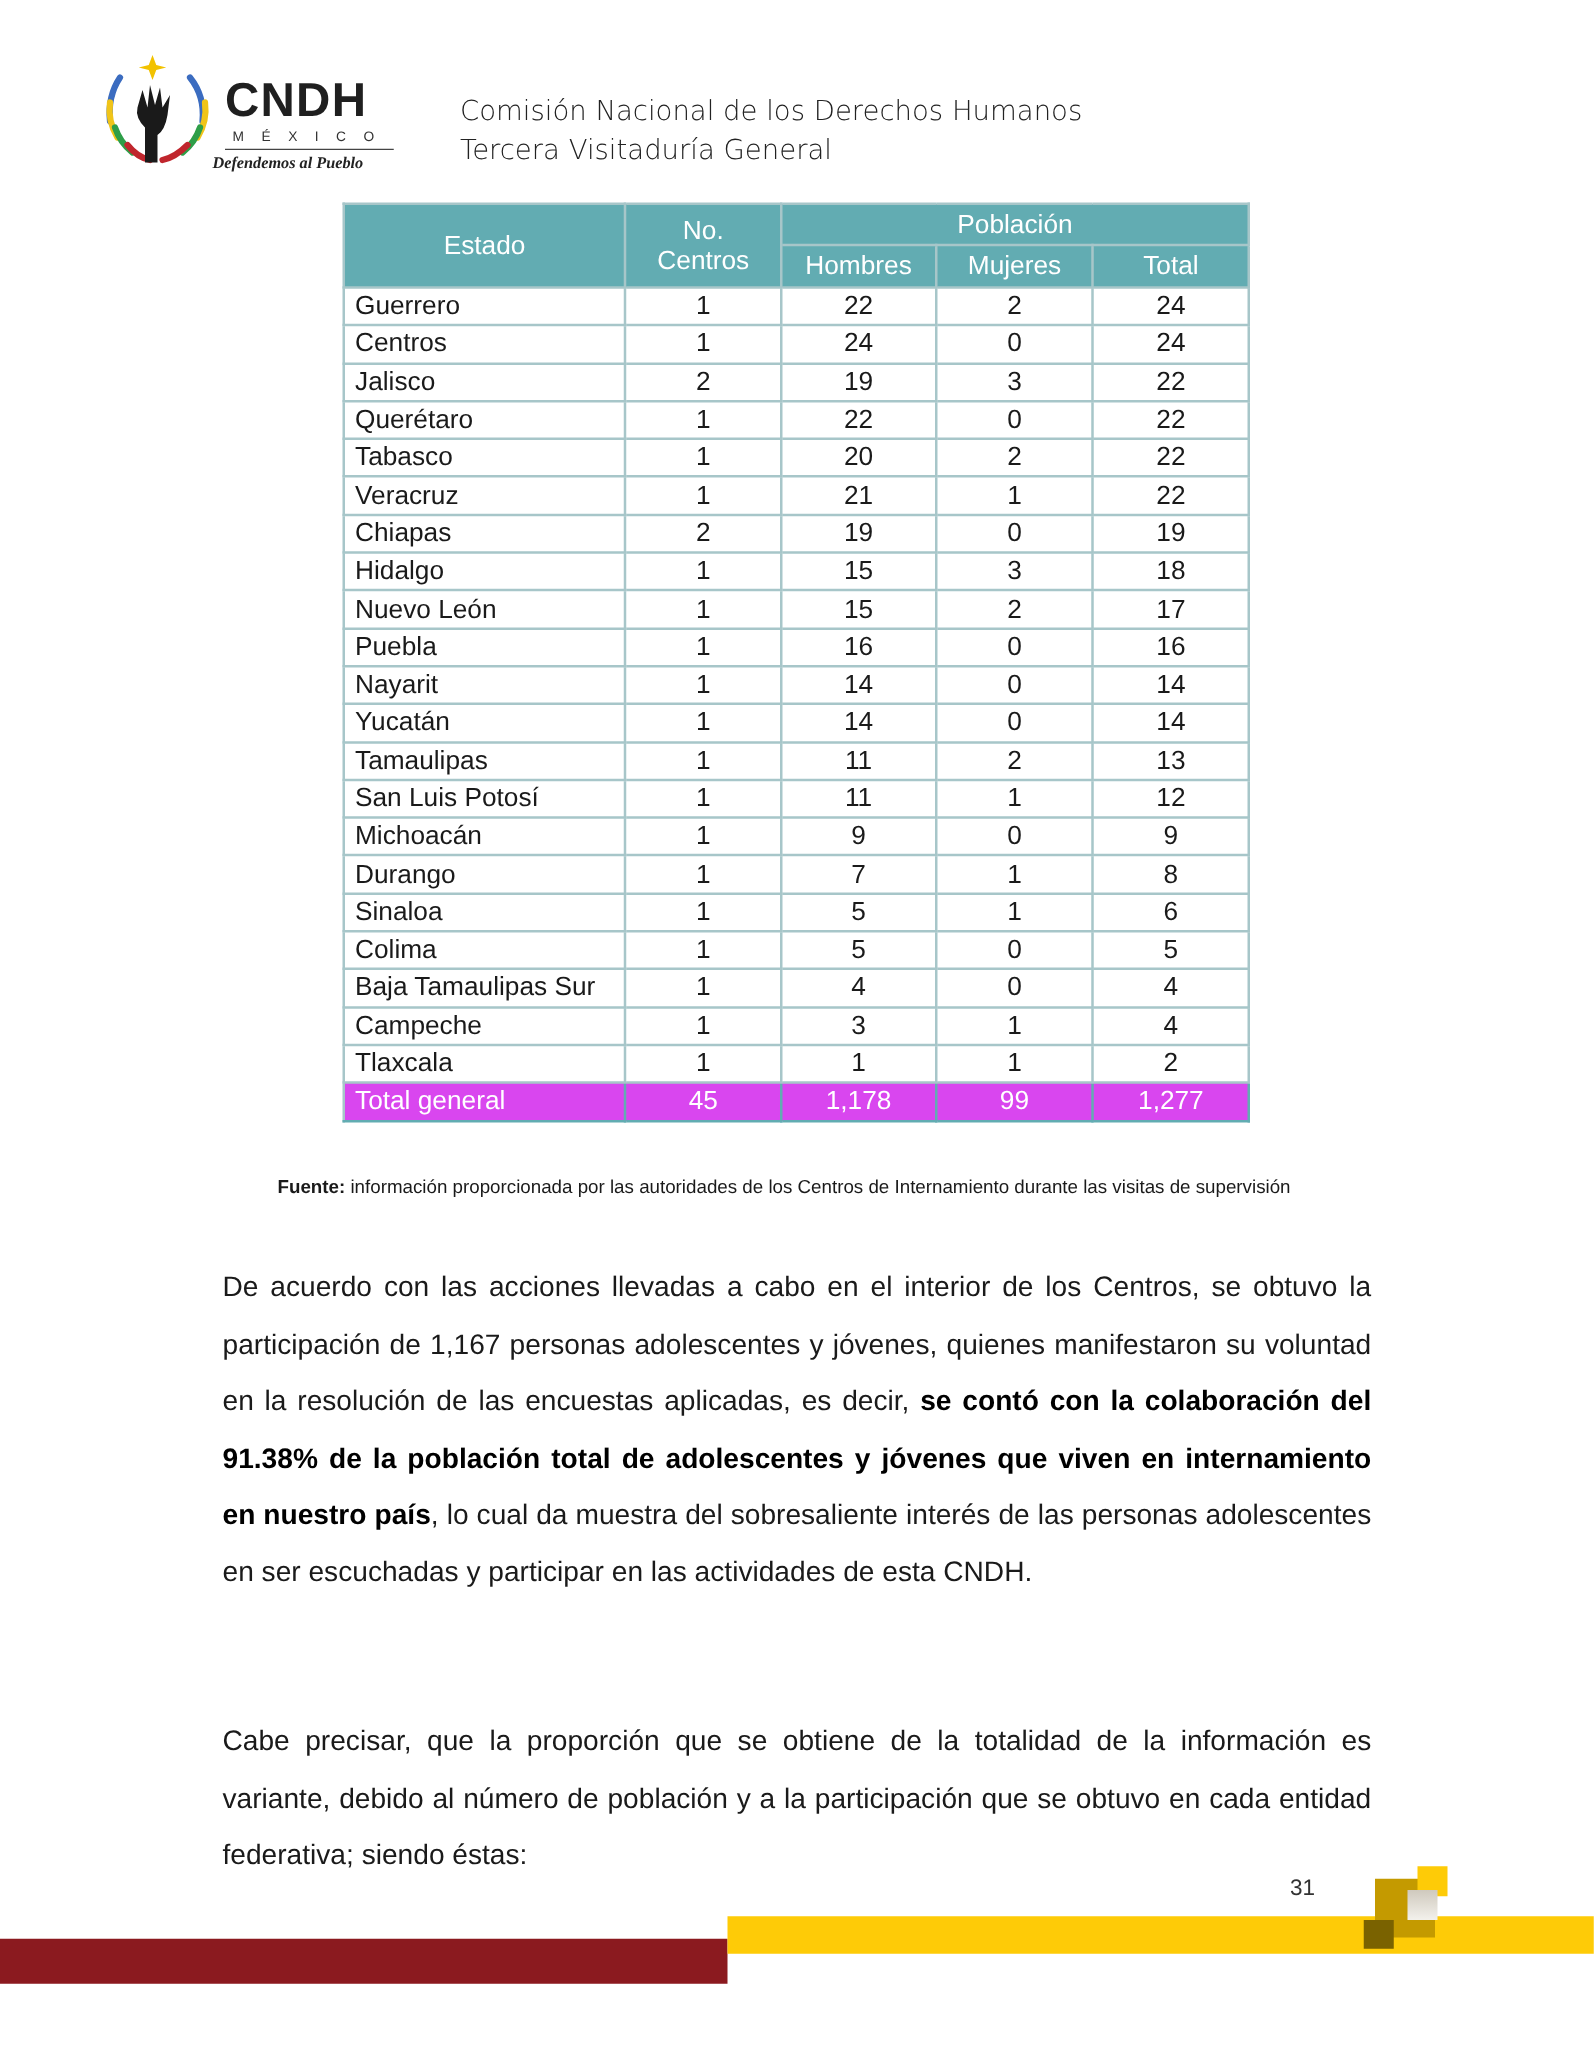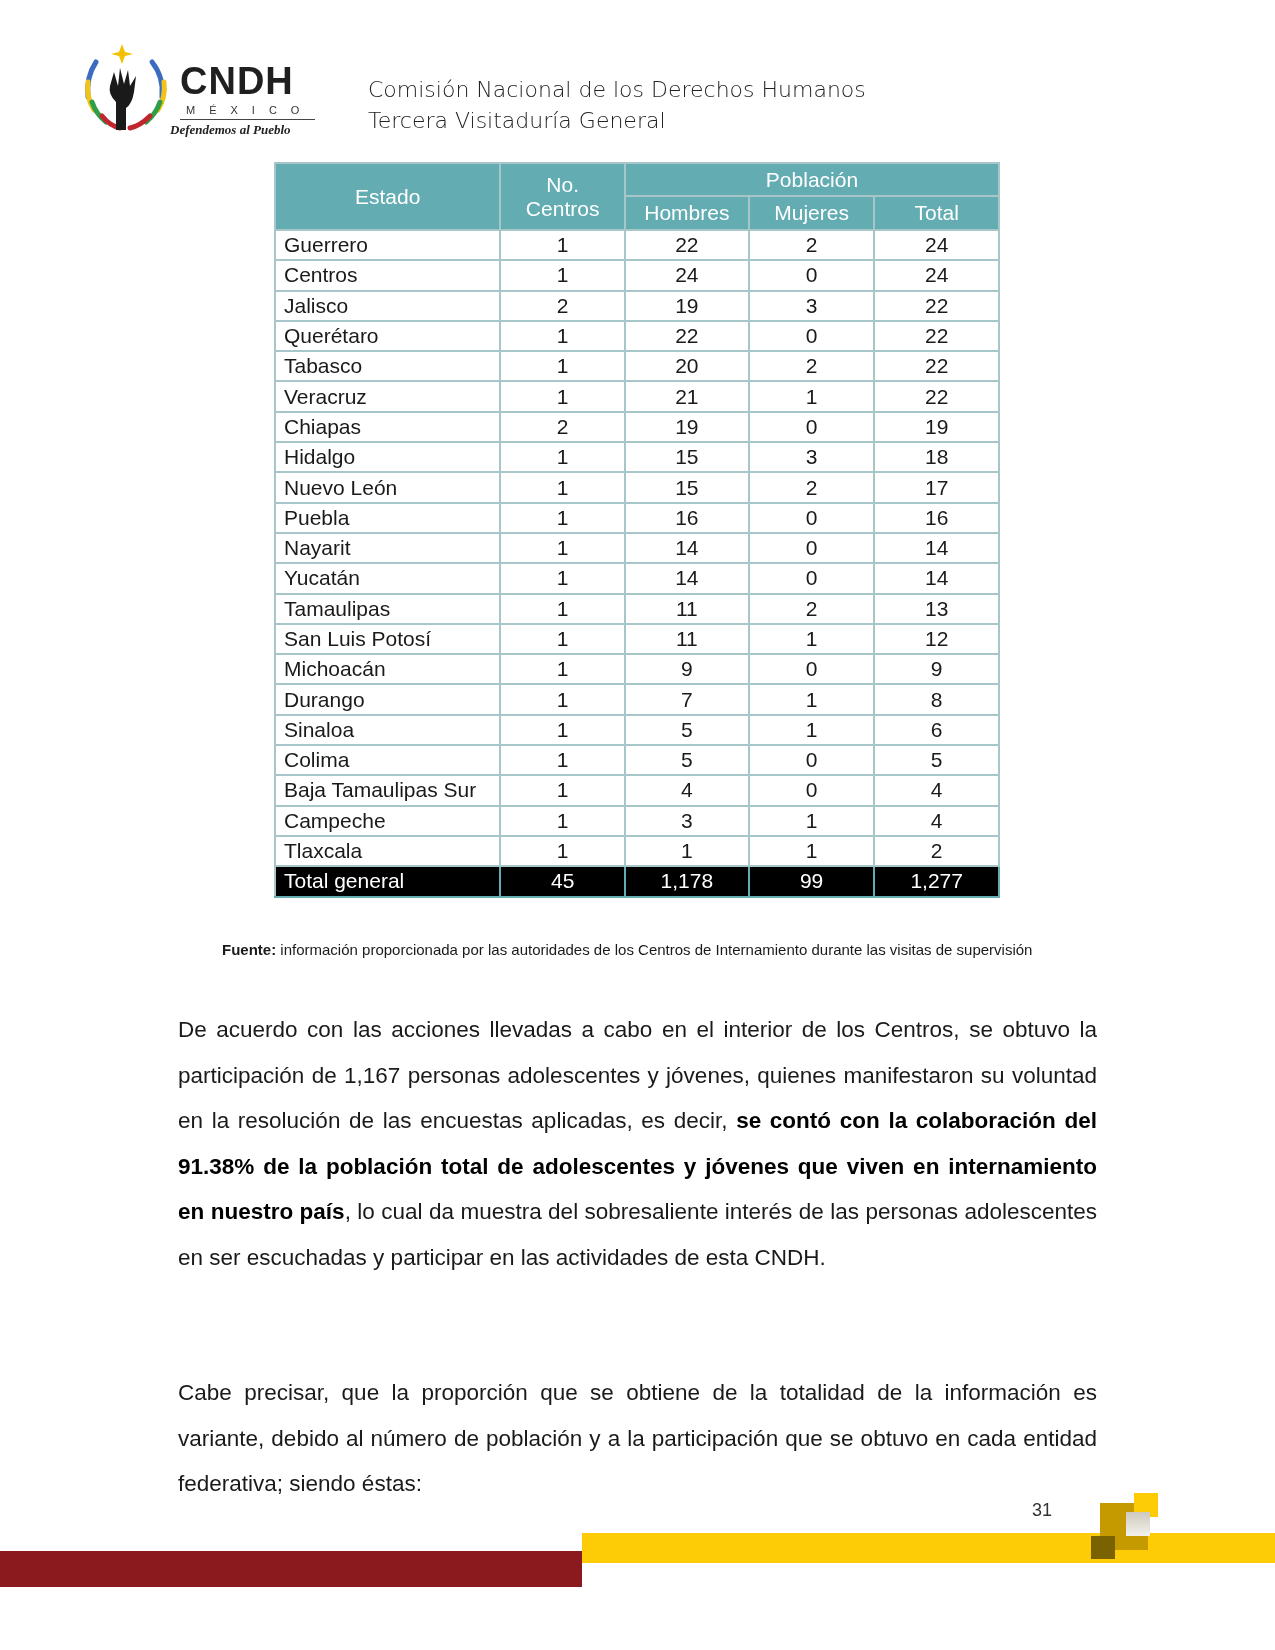--- a/index.html
+++ b/index.html
@@ -19,21 +19,21 @@
   table.data {
     position: absolute; left: 274px; top: 162px; width: 726px;
     border-collapse: collapse; font-family: "Liberation Sans", sans-serif; font-size: 21px;
   }
   table.data th, table.data td { border: 2px solid #a7c6c9; padding: 0; }
   table.data thead th { background: #62acb2; color: #ffffff; font-weight: normal; }
   table.data thead tr.h1 th { height: 31px; }
   table.data thead tr.h2 th { height: 32px; }
   table.data td { height: 28.3px; text-align: center; }
   table.data td.state { text-align: left; padding-left: 8px; }
-  table.data tr.total td { background: #000000; color: #ffffff; border-color: #62acb2; border-left-color: #a7c6c9; }
+  table.data tr.total td { background: #d946ef; color: #ffffff; border-color: #62acb2; border-left-color: #a7c6c9; }
   .col-estado { width: 226px; } .col-centros { width: 125px; } .col-h { width: 124px; } .col-m { width: 126px; } .col-t { width: 125px; }
 
   .source { position: absolute; left: 206px; top: 941px; font-size: 15px; color: #1a1a1a; white-space: nowrap; }
   .source b { font-weight: bold; margin-left: 16px; }
 
   .para { position: absolute; left: 178px; width: 919px; font-size: 22.5px; line-height: 45.5px; text-align: justify; color: #1a1a1a; font-family: "Liberation Sans", sans-serif; }
   .para1 { top: 1007px; }
   .para2 { top: 1370px; }
   .para b { font-weight: bold; color: #000; }
 

